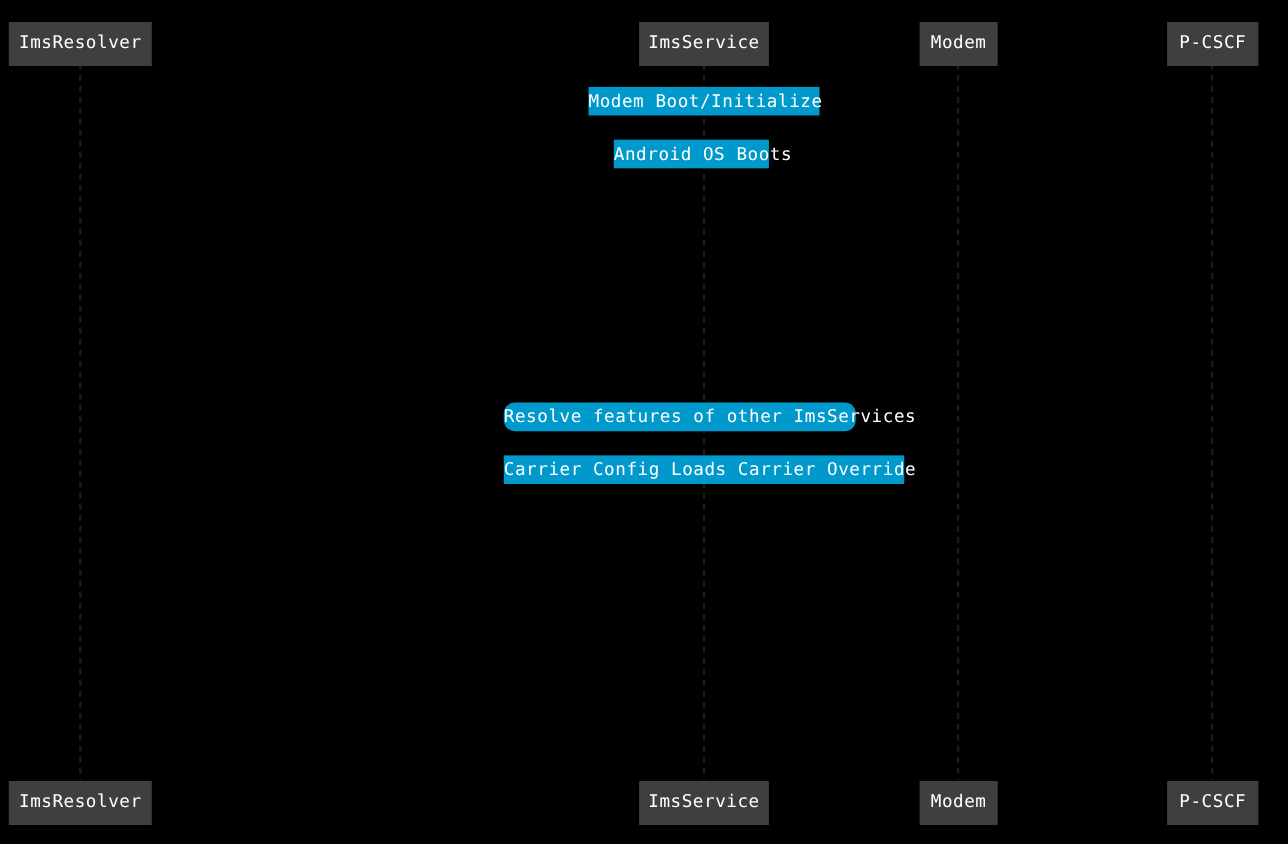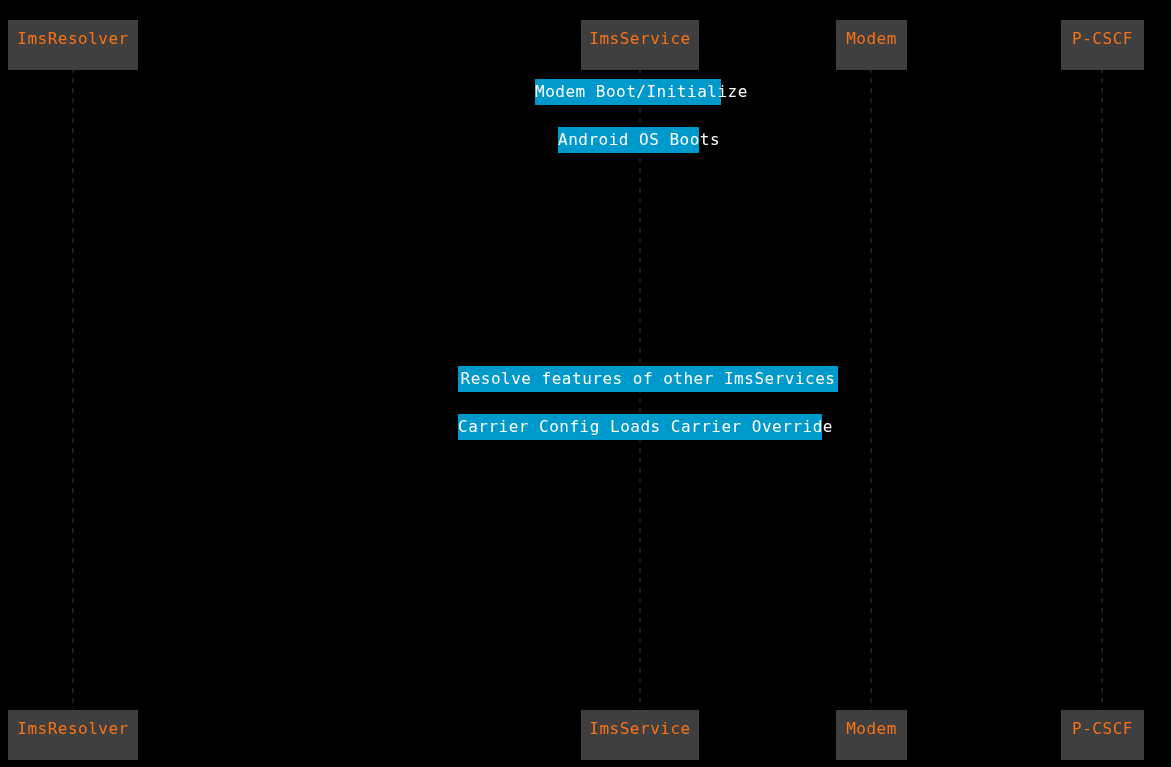--- a/index.html
+++ b/index.html
@@ -39,24 +39,24 @@
       transparent 10px
     );
     background-size: 2px 10px;
     background-repeat: repeat-y;
   }
 
   
   .participant {
     position: absolute;
     background: #3f3f3f;
-    color: #f97316;
+    color: #ffffff;
     font-size: 16px;
     line-height: 38px;
-    height: 50px;
+    height: 40px;
     text-align: center;
     white-space: nowrap;
     letter-spacing: 0.5px;
     box-sizing: border-box;
   }
 
   
   .note {
     position: absolute;
     background: #0099cc;
@@ -81,25 +81,25 @@
   <div class="lifeline" style="left:1101px;"></div>
 
   <div class="participant" style="left:8px;    top:20px; width:130px;">ImsResolver</div>
 
   <div class="participant" style="left:581px;  top:20px; width:118px;">ImsService</div>
 
   <div class="participant" style="left:836px;  top:20px; width:71px;">Modem</div>
 
   <div class="participant" style="left:1061px; top:20px; width:83px;">P-CSCF</div>
 
-  <div class="note" style="left:535px; top:79px; width:186px;">Modem Boot/Initialize</div>
+  <div class="note" style="left:535px; top:79px; width:210px;">Modem Boot/Initialize</div>
 
   <div class="note" style="left:558px; top:127px; width:141px;">Android OS Boots</div>
 
-  <div class="note" style="left:458px; top:366px; width:380px;">Resolve features of other ImsServices</div>
+  <div class="note" style="left:458px; top:366px; width:320px;border-radius:10px;">Resolve features of other ImsServices</div>
 
   <div class="note" style="left:458px; top:414px; width:364px;">Carrier Config Loads Carrier Override</div>
 
   <div class="participant" style="left:8px;    top:710px; width:130px;">ImsResolver</div>
 
   <div class="participant" style="left:581px;  top:710px; width:118px;">ImsService</div>
 
   <div class="participant" style="left:836px;  top:710px; width:71px;">Modem</div>
 
   <div class="participant" style="left:1061px; top:710px; width:83px;">P-CSCF</div>

